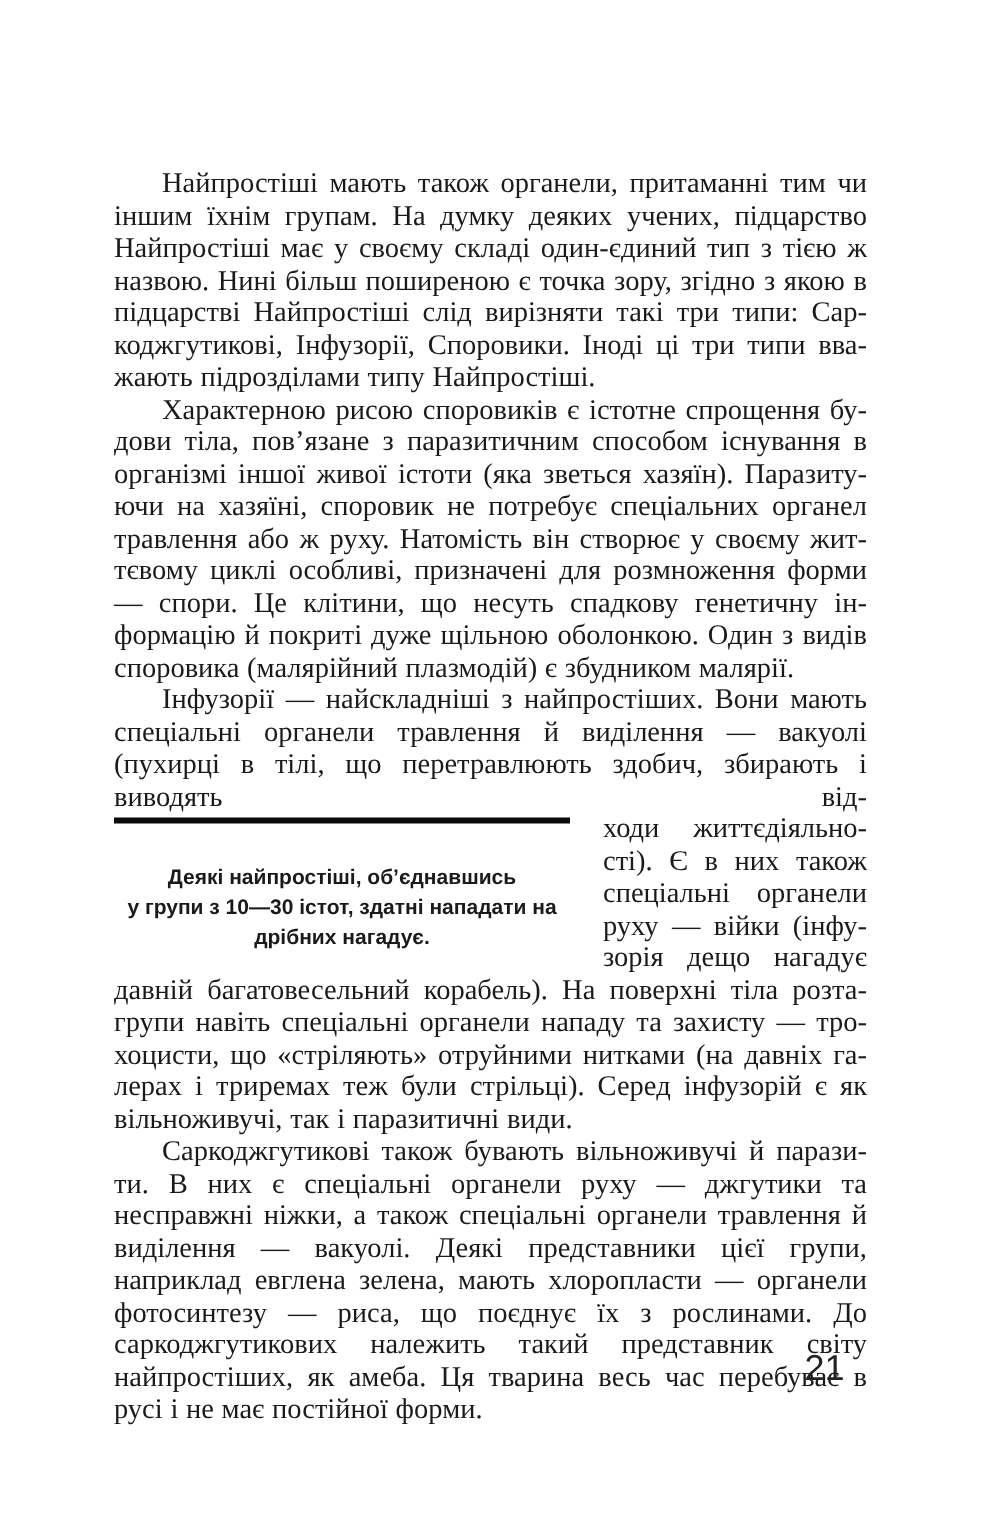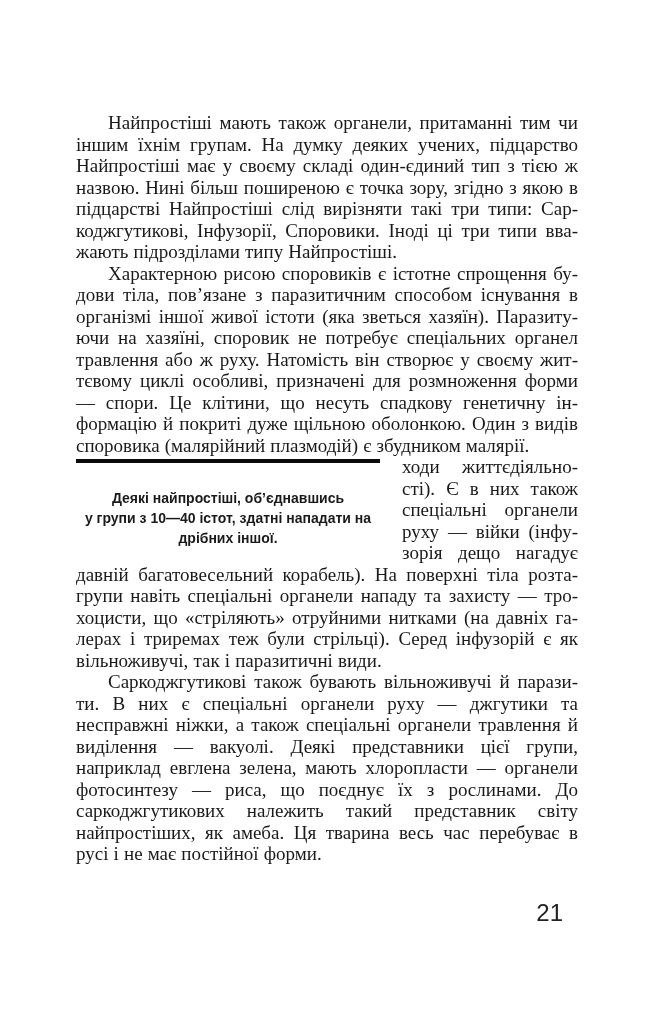--- a/index.html
+++ b/index.html
@@ -78,28 +78,29 @@
 </head>
 <body>
 
 <div class="page">
   <div class="text-block">
 
     <p class="para indent"><span>Найпростіші мають також органели, притаманні тим чи іншим їхнім групам. На думку деяких учених, підцарство Найпростіші має у своєму складі один-єдиний тип з тією ж назвою. Нині більш поширеною є точка зору, згідно з якою в підцарстві Найпростіші слід вирізняти такі три типи: Сар­коджгутикові, Інфузорії, Споровики. Іноді ці три типи вва­жають підрозділами типу Найпростіші.</span></p>
 
     <p class="para indent"><span>Характерною рисою споровиків є істотне спрощення бу­дови тіла, пов’язане з паразитичним способом існування в організмі іншої живої істоти (яка зветься </span><span class="it">хазяїн</span><span>). Паразиту­ючи на хазяїні, споровик не потребує спеціальних органел травлення або ж руху. Натомість він створює у своєму жит­тєвому циклі особливі, призначені для розмноження фор­ми — </span><span class="it">спори</span><span>. Це клітини, що несуть спадкову генетичну ін­формацію й покриті дуже щільною оболонкою. Один з видів споровика (малярійний плазмодій) є збудником малярії.</span></p>
 
+    <p class="para indent fill-last"><span>Інфузорії — найскладніші з найпростіших. Вони мають спеціальні органели травлення й виділення — </span><span class="it">вакуолі</span><span> (пухирці в тілі, що перетравлюють здобич, збирають і виводять від-</span></p>
 
     <div class="wrap-row">
       <aside class="callout">
         <div class="callout-rule"></div>
         <div class="callout-text">
           <div class="callout-line">Деякі найпростіші, об’єднавшись</div>
-          <div class="callout-line">у групи з 10—40 істот, здатні нападати на</div>
-          <div class="callout-line">дрібних іншої.</div>
+          <div class="callout-line">у групи з 10—30 істот, здатні нападати на</div>
+          <div class="callout-line">дрібних нагадує.</div>
         </div>
       </aside>
       <p class="para narrow-col fill-last"><span>ходи життєдіяльно­сті). Є в них також спеціальні органели руху — війки (інфу­зорія дещо нагадує</span></p>
     </div>
 
     <p class="para"><span>давній багатовесельний корабель). На поверхні тіла розта­групи навіть спеціальні органели нападу та захисту — тро­хоцисти, що «стріляють» отруйними нитками (на давніх га­лерах і триремах теж були стрільці). Серед інфузорій є як вільноживучі, так і паразитичні види.</span></p>
 
     <p class="para indent"><span>Саркоджгутикові також бувають вільноживучі й парази­ти. В них є спеціальні органели руху — джгутики та </span><span class="it">несправжні ніжки</span><span>, а також спеціальні органели травлення й виділен­ня — вакуолі. Деякі представники цієї групи, наприклад ев­глена зелена, мають </span><span class="it">хлоропласти</span><span> — органели фотосинтезу — риса, що поєднує їх з рослинами. До саркоджгутикових на­лежить такий представник світу найпростіших, як амеба. Ця тварина весь час перебуває в русі і не має постійної форми.</span></p>
 
   </div>

